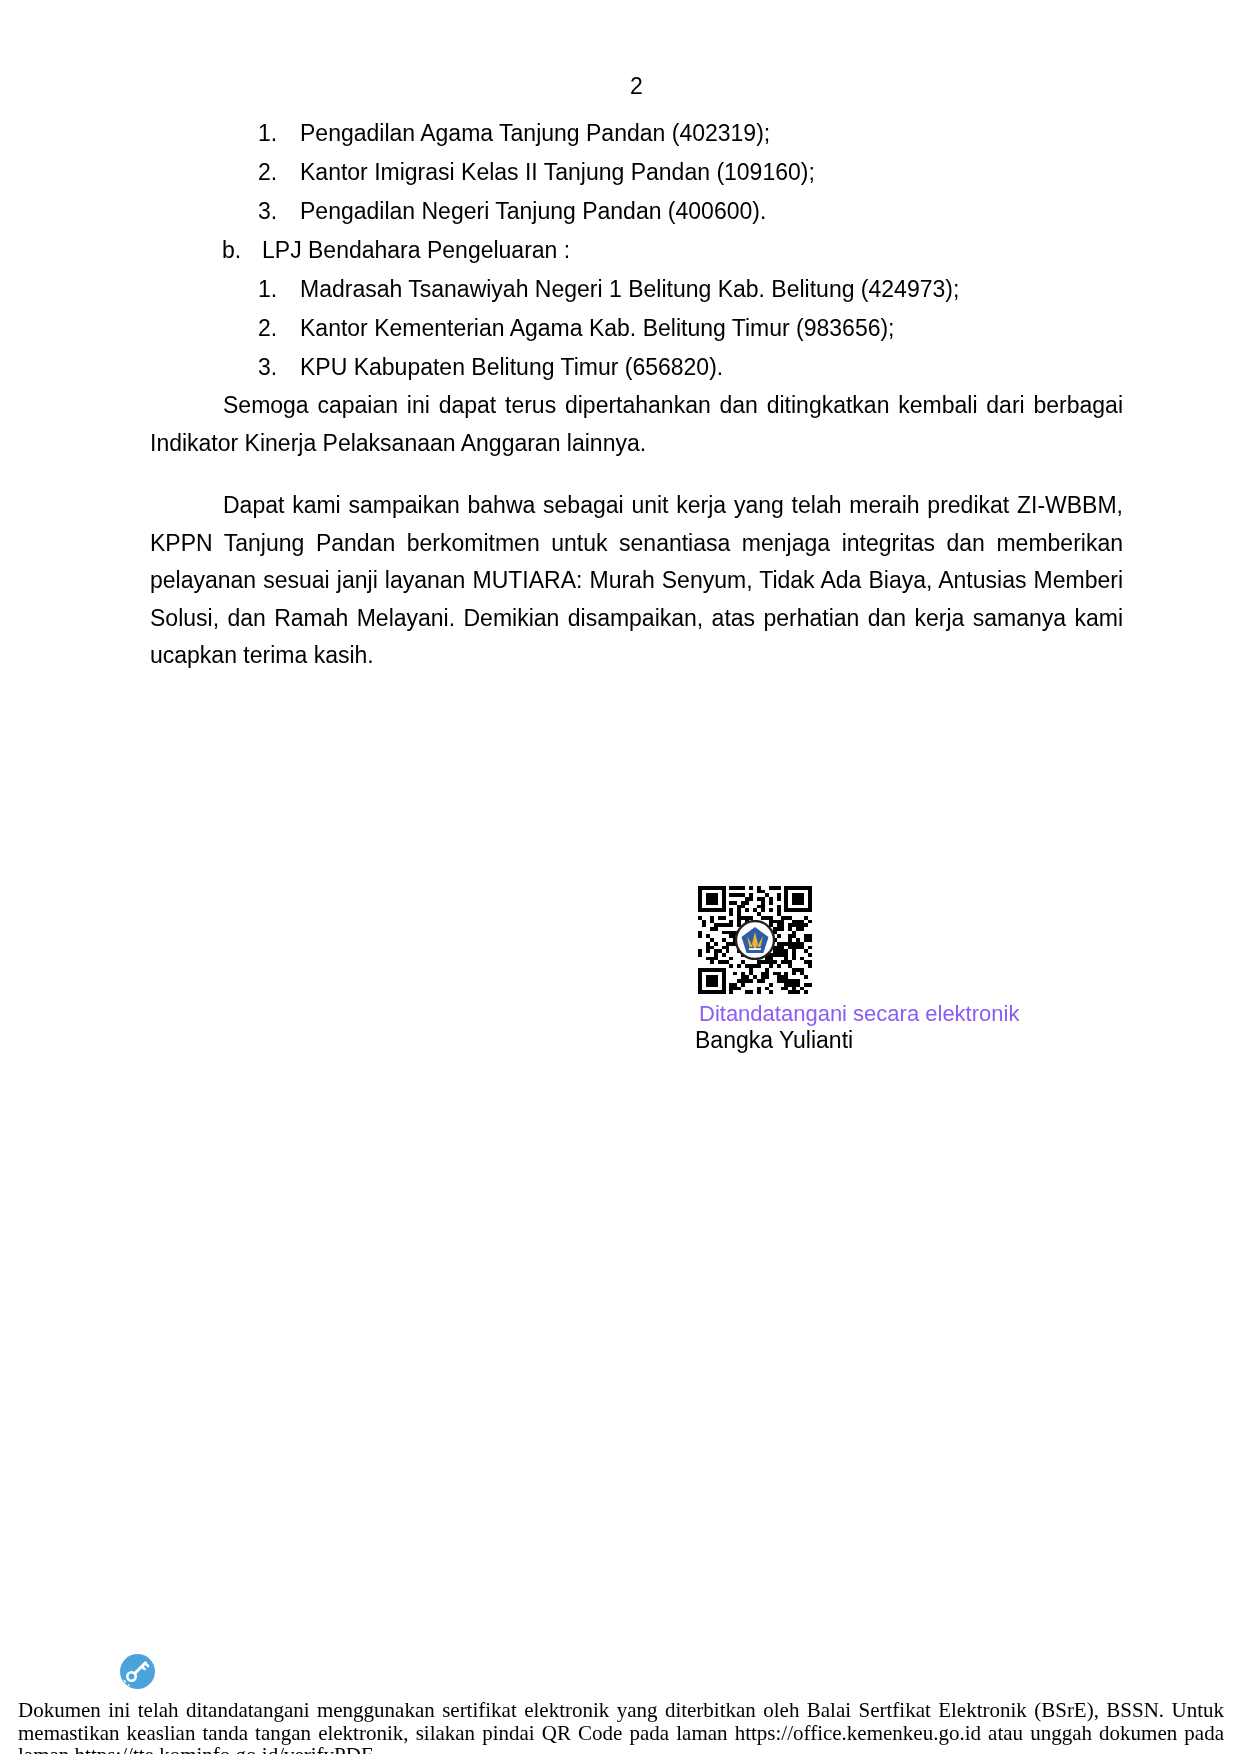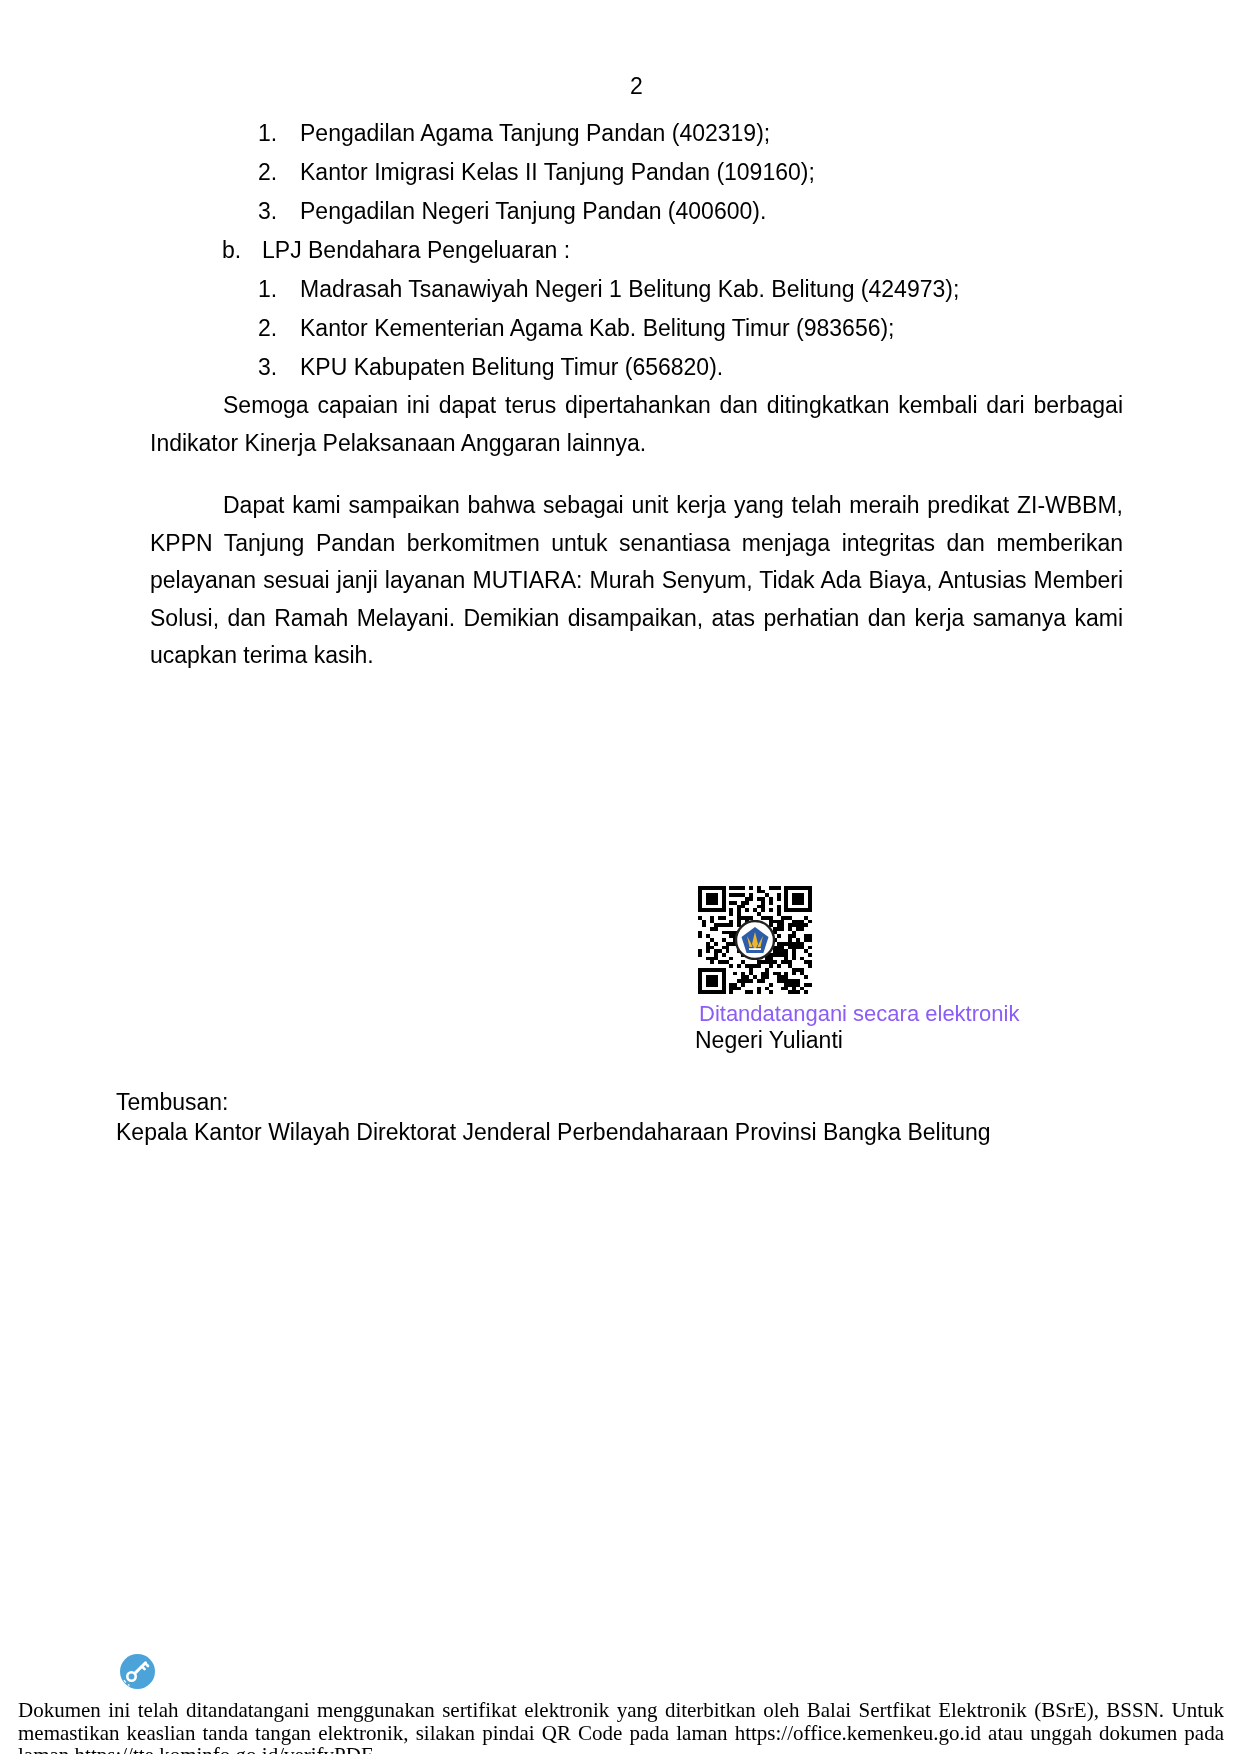--- a/index.html
+++ b/index.html
@@ -492,26 +492,22 @@
       <circle cx="20" cy="20" r="19" fill="#ffffff" stroke="#222222" stroke-width="2.4"></circle>
       <path d="M20 7 L33.5 17 L28.4 33 L11.6 33 L6.5 17 Z" fill="#2d5ca8"></path>
       <path d="M20 12 L23 24 L20 30 L17 24 Z" fill="#eab72e"></path>
       <path d="M12 16 C15 21 16.5 24 17.5 27 L14.5 27 Z" fill="#eab72e"></path>
       <path d="M28 16 C25 21 23.5 24 22.5 27 L25.5 27 Z" fill="#eab72e"></path>
       <rect x="14" y="28.2" width="12" height="1.8" fill="#ffffff"></rect>
     </svg>
   </div>
 
   <div class="abs esign-note" style="color:#8b5cf6;">Ditandatangani secara elektronik</div>
-  <div class="abs signer-name">Negeri Yulianti</div>
-
-  <div class="abs tembusan">
-    <div>Tembusan:</div>
-    <div>Kepala Kantor Wilayah Direktorat Jenderal Perbendaharaan Provinsi Bangka Belitung</div>
-  </div>
+  <div class="abs signer-name">Bangka Yulianti</div>
+
 
   <div class="abs bsre-icon">
     <svg width="35" height="35" viewBox="0 0 35 35">
       <circle cx="17.5" cy="17.5" r="17.5" fill="#4ba3d9"></circle>
       <g stroke="#ffffff" stroke-linecap="round" fill="none">
         <circle cx="11.5" cy="22.5" r="4.2" stroke-width="2.6"></circle>
         <line x1="14.8" y1="19.4" x2="25.5" y2="8.8" stroke-width="3"></line>
         <line x1="21.8" y1="12.4" x2="24.6" y2="15.2" stroke-width="2.6"></line>
         <line x1="25.2" y1="9.2" x2="28" y2="12" stroke-width="2.6"></line>
       </g>

